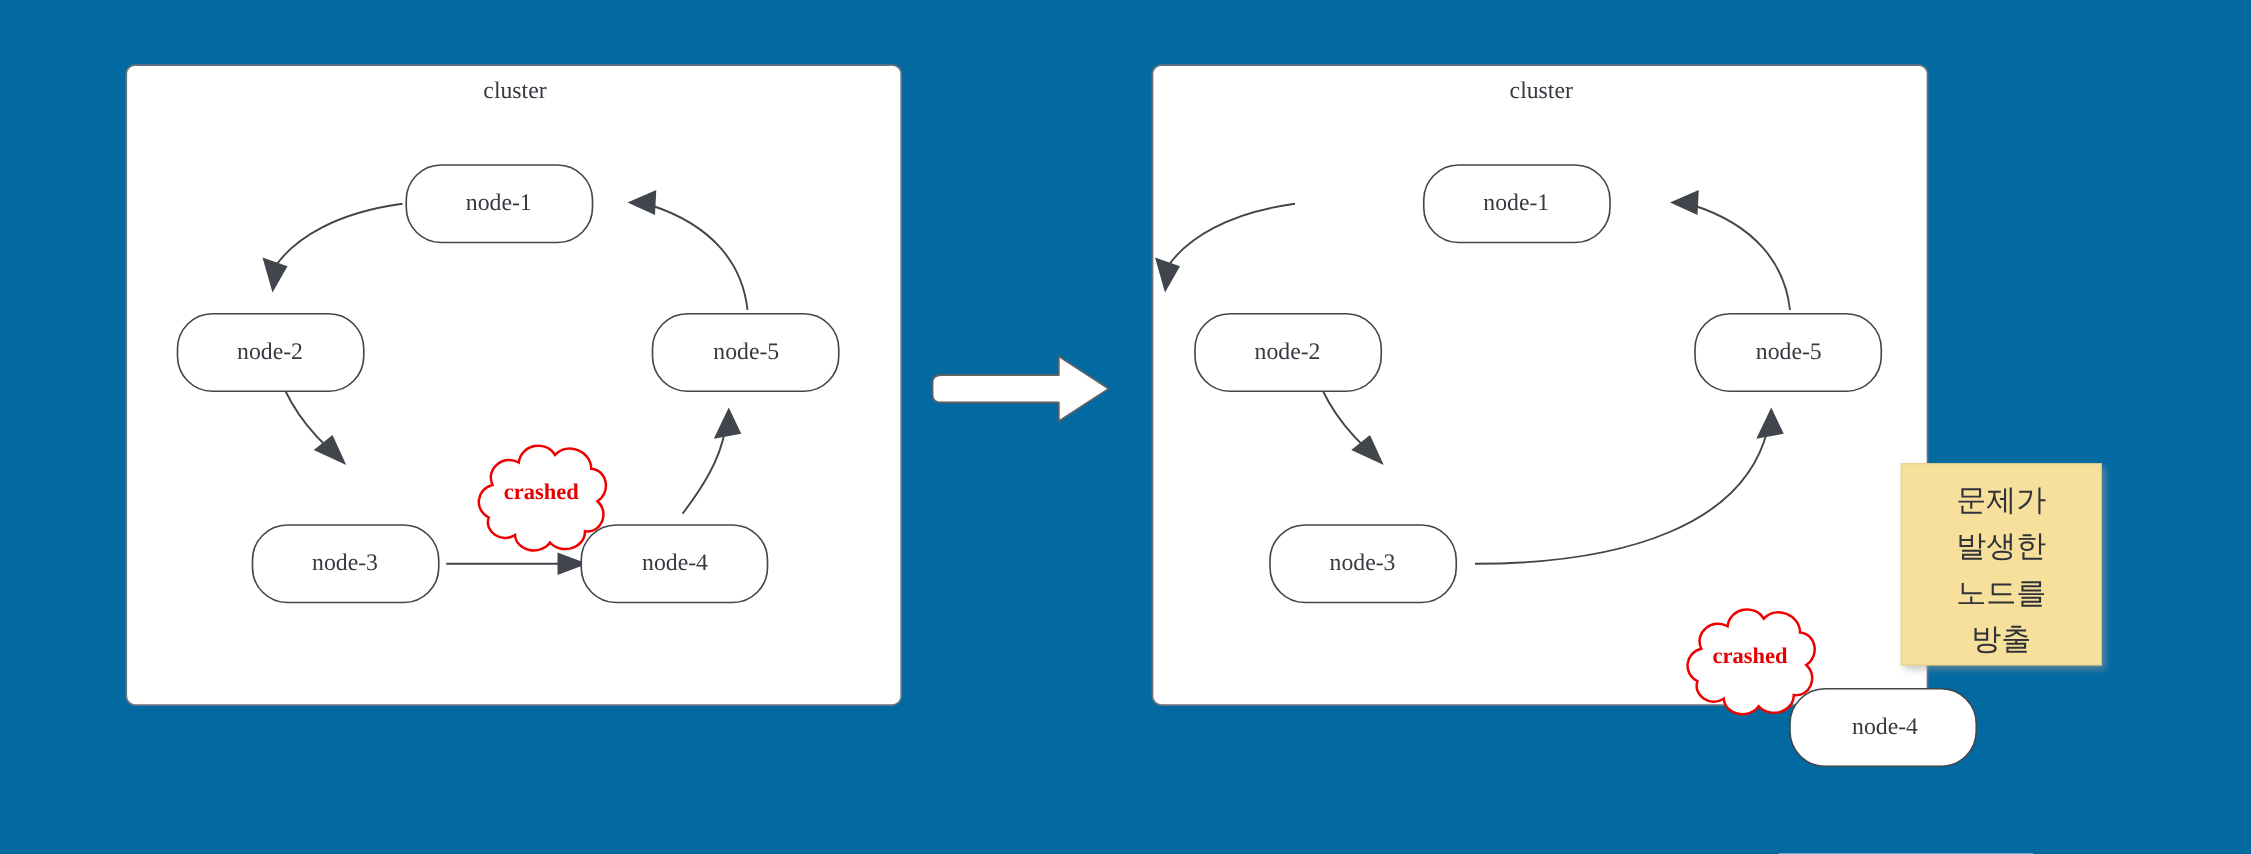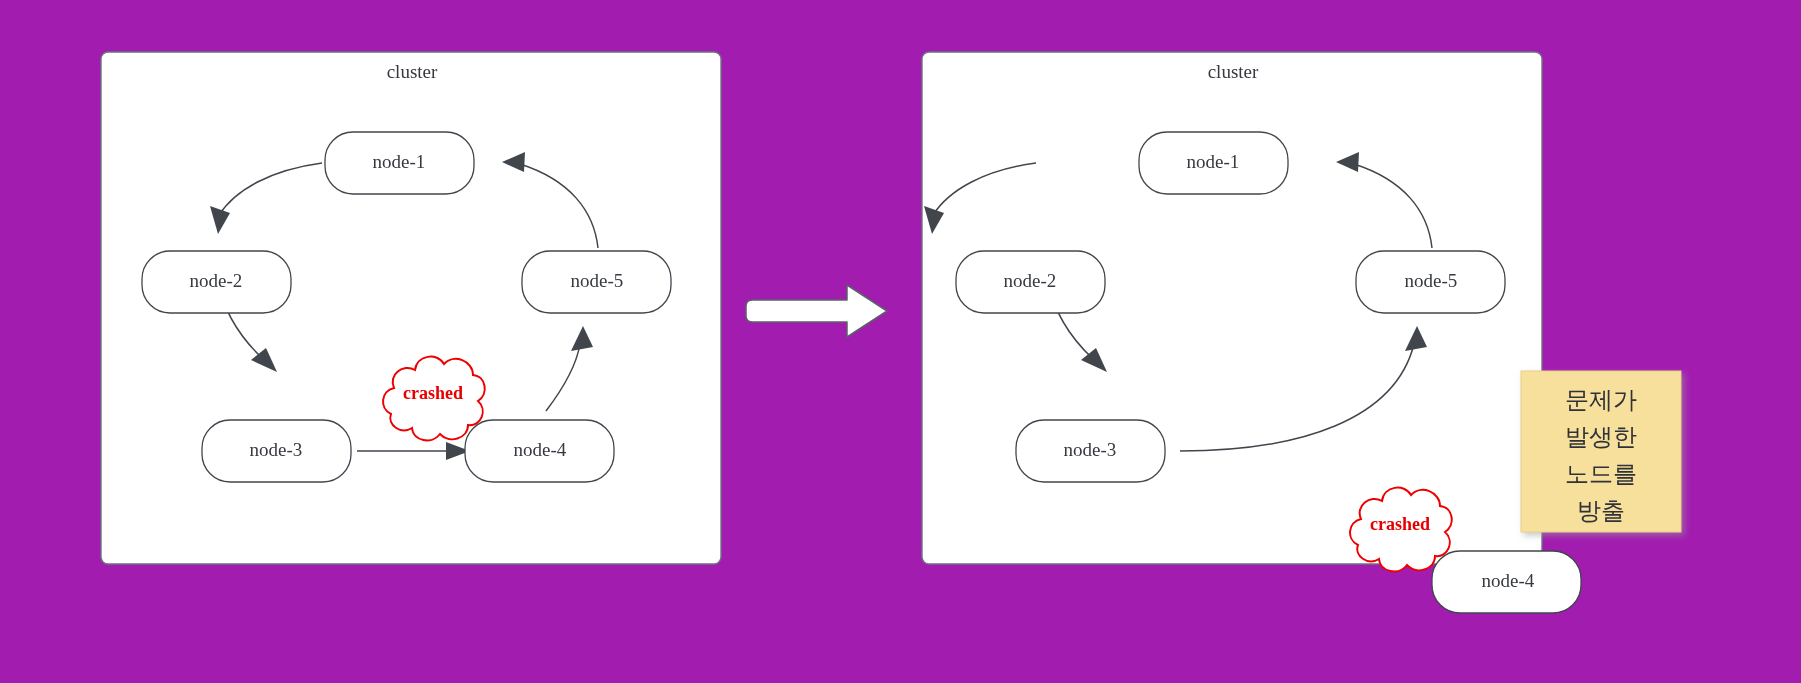--- a/index.html
+++ b/index.html
@@ -7,21 +7,21 @@
     padding: 0;
     background: #ffffff;
   }
   body {
     font-family: "Liberation Serif", "DejaVu Serif", serif;
   }
   #canvas {
     position: relative;
     width: 1801px;
     height: 683px;
-    background: #a21caf;
+    background: #0369a1;
     overflow: hidden;
   }
   .stage-svg {
     position: absolute;
     left: 0;
     top: 0;
     width: 1801px;
     height: 683px;
   }
   .cluster-rect {

